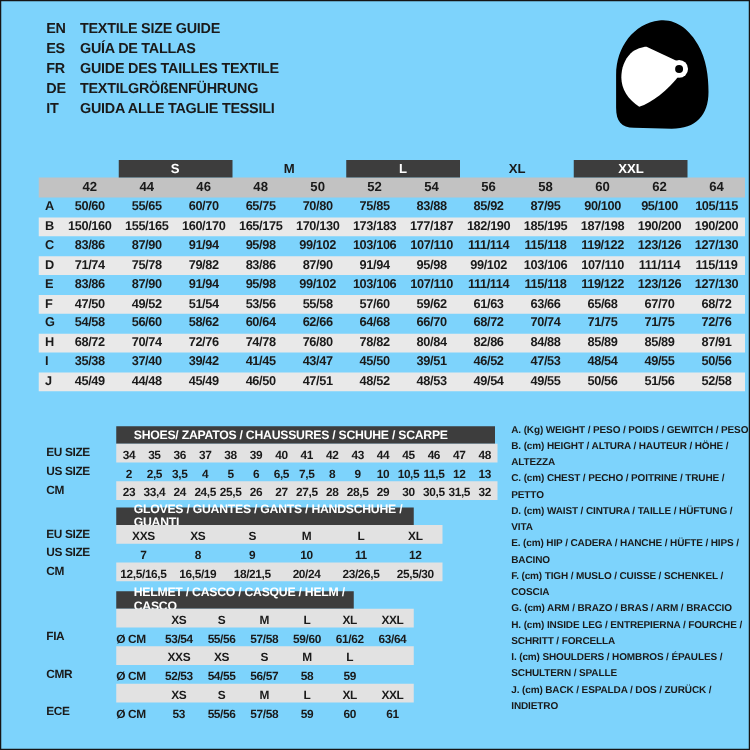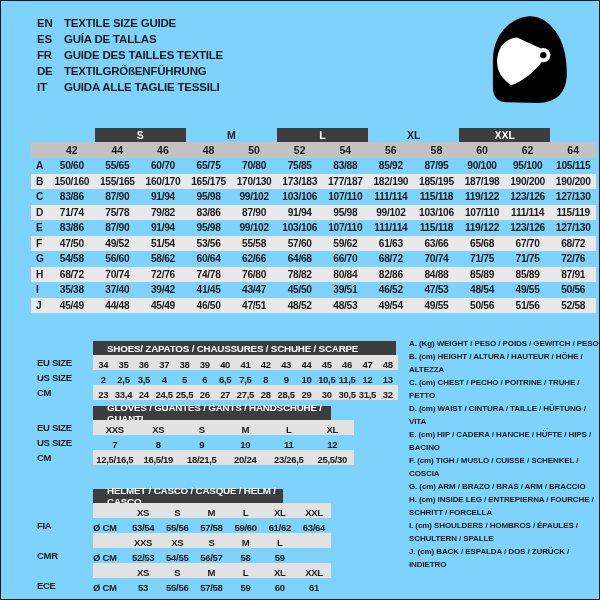--- a/index.html
+++ b/index.html
@@ -346,21 +346,21 @@
           <div class="cell">12,5/16,5</div>
           <div class="cell">16,5/19</div>
           <div class="cell">18/21,5</div>
           <div class="cell">20/24</div>
           <div class="cell">23/26,5</div>
           <div class="cell">25,5/30</div>
         </div>
       </div>
     </div>
 
-  <div class="sub helmet-t" id="helmetTable" style="top:488px">
+  <div class="sub helmet-t" id="helmetTable" style="top:472px">
     <div class="sub-title">HELMET / CASCO / CASQUE / HELM / CASCO</div>
   <div class="trow">
         <div class="lbl"></div>
         <div class="cells band">
           <div class="unit-cell"></div>
           <div class="cell">XS</div>
           <div class="cell">S</div>
           <div class="cell">M</div>
           <div class="cell">L</div>
           <div class="cell">XL</div>

